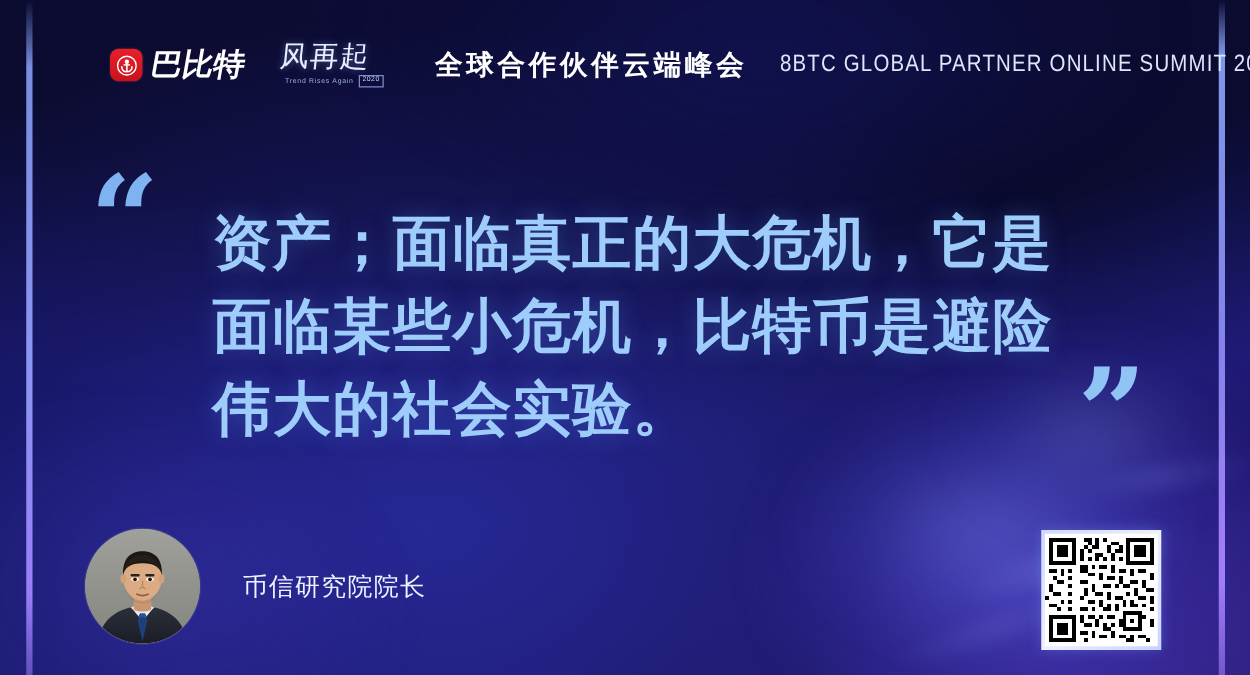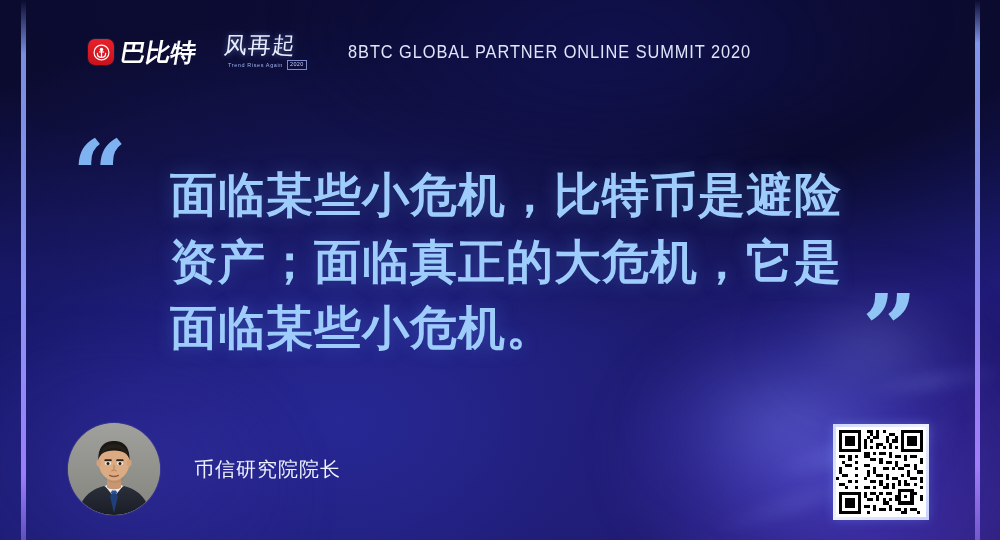--- a/index.html
+++ b/index.html
@@ -192,29 +192,30 @@
     <div class="logo-divider"></div>
 
     <div class="slogan-block">
       <div class="slogan-cn">风再起</div>
       <div class="slogan-sub">
         <span class="slogan-en">Trend Rises Again</span>
         <span class="slogan-year">2020</span>
       </div>
     </div>
 
+    <div class="title-cn">全球合作伙伴云端峰会</div>
     <div class="title-en">8BTC GLOBAL PARTNER ONLINE SUMMIT 2020</div>
   </div>
 
   <div class="quote-open">“</div>
 
   <div class="quote-body">
+    <div class="quote-line">资产；面临真正的大危机，它是</div>
     <div class="quote-line">面临某些小危机，比特币是避险</div>
-    <div class="quote-line">资产；面临真正的大危机，它是</div>
-    <div class="quote-line">面临某些小危机。</div>
+    <div class="quote-line">伟大的社会实验。</div>
   </div>
 
   <div class="quote-close">”</div>
 
   <div class="speaker">
     <div class="avatar">
       <svg viewBox="0 0 92 92" aria-hidden="true">
         <defs>
           <clipPath id="circ">
               <circle cx="46" cy="46" r="46"></circle>

